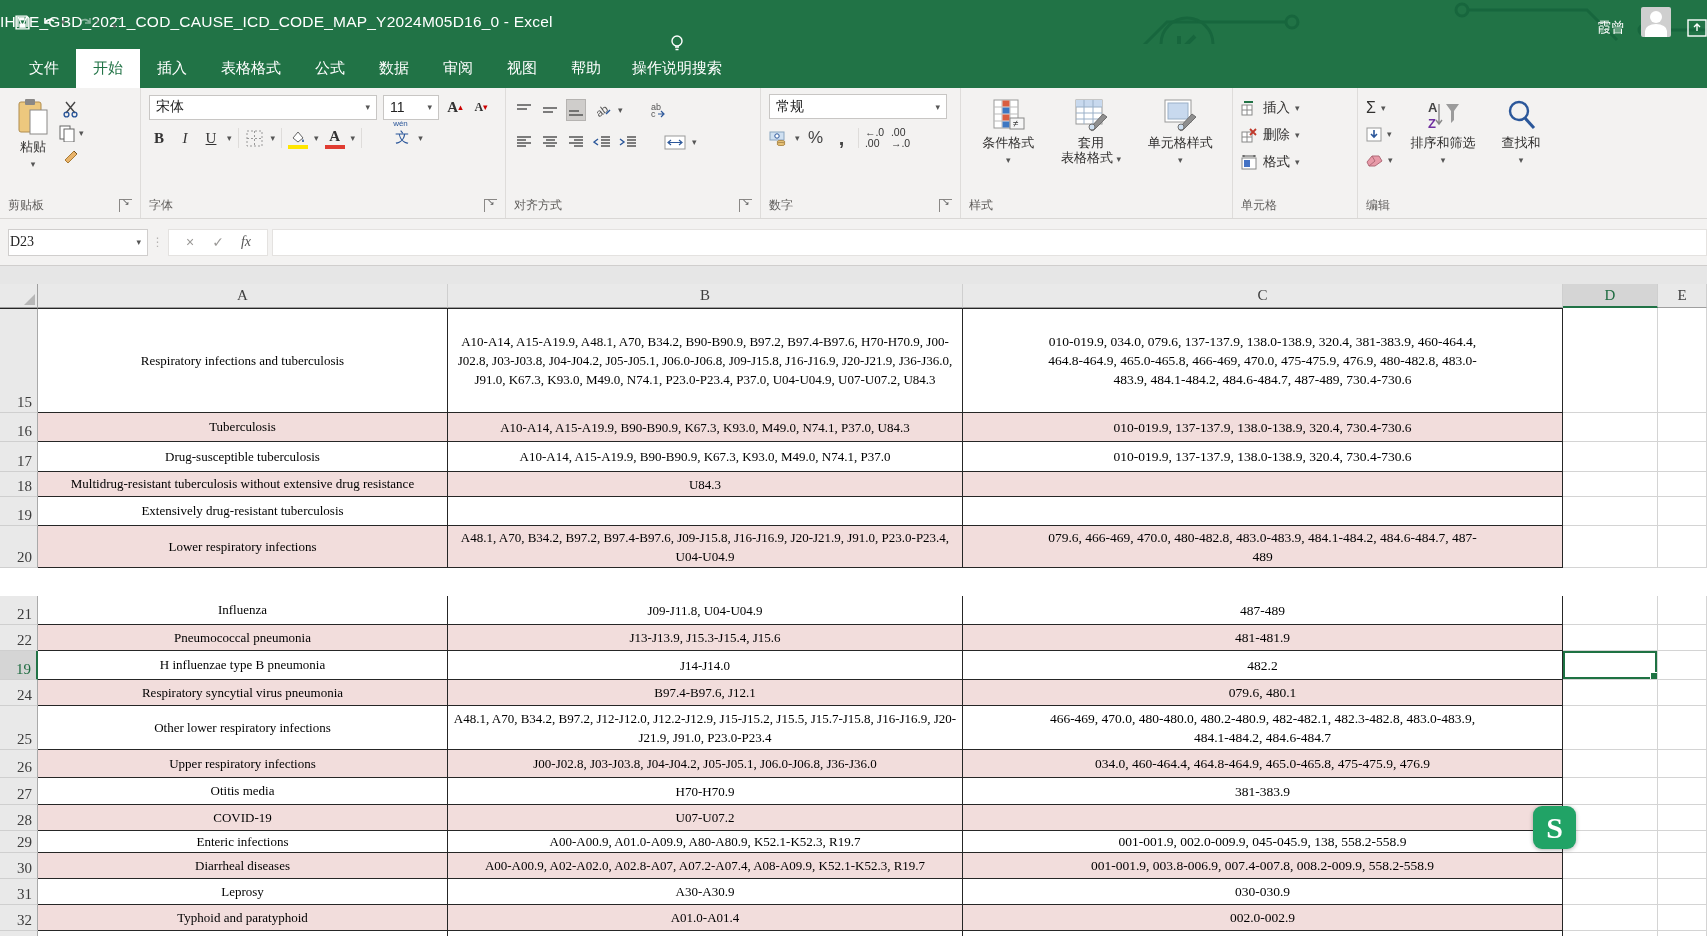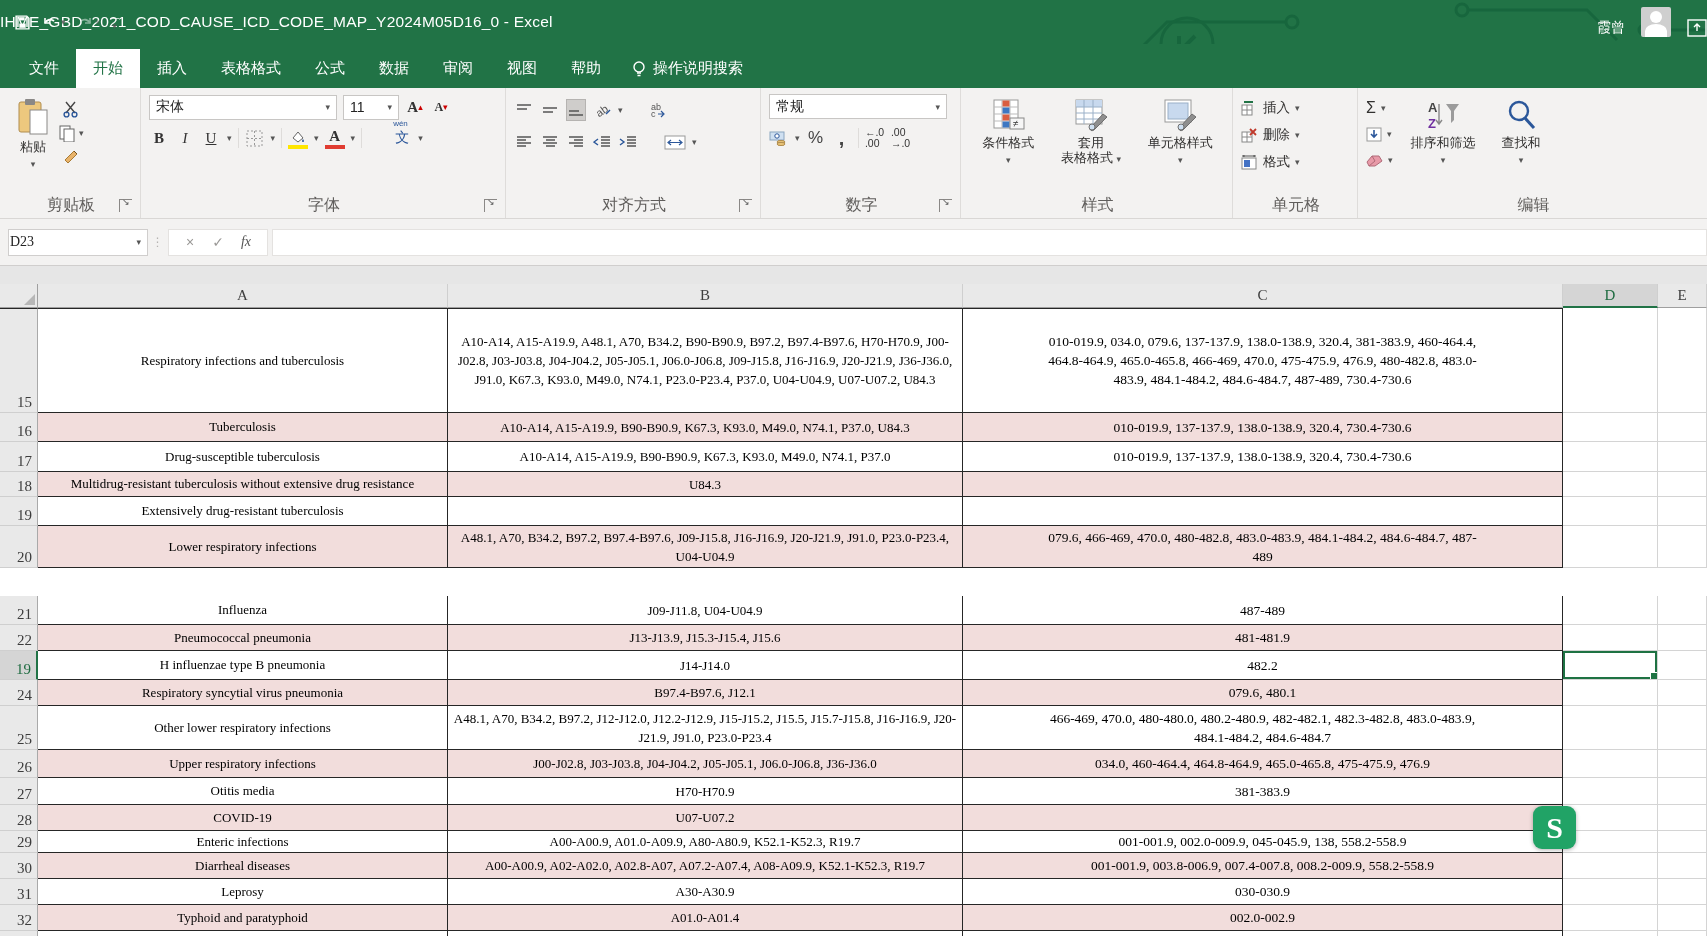--- a/index.html
+++ b/index.html
@@ -20,29 +20,29 @@
   .tb-right { margin-left:auto; display:flex; align-items:flex-end; gap:16px; padding-right:0; z-index:2; }
   .username { font-size:14px; }
   .avatar { width:30px; height:30px; background:#cfcfcf; border-radius:2px; position:relative; overflow:hidden; }
   .avatar:before { content:""; position:absolute; left:9px; top:4px; width:12px; height:12px; background:#fff; border-radius:50%; }
   .avatar:after { content:""; position:absolute; left:4px; top:17px; width:22px; height:14px; background:#fff; border-radius:50% 50% 0 0; }
 
   
   .tabrow { height:44px; background:#217346; display:flex; align-items:flex-end; padding-left:12px; position:relative; }
   .tab { color:#fff; font-size:15px; padding:10px 17px; cursor:default; }
   .tab.active { background:#fff; color:#217346; }
-  .tellme { display:flex; align-items:center; gap:7px; color:#fff; font-size:15px; padding:10px 14px; }
+  .tellme { display:flex; align-items:center; gap:7px; color:#fff; font-size:15px; padding:10px 14px;flex-direction:column; }
 
   
   .ribbon { height:131px; background:#f3f2f1; border-bottom:1px solid #d9d7d5; display:flex; position:relative; }
   .rgroup { position:relative; display:flex; flex-direction:column; padding:6px 6px 2px 8px; }
   .rgroup + .rgroup { border-left:1px solid #dedcda; }
   .rg-body { flex:1; display:flex; align-items:flex-start; }
-  .rg-label { height:22px; display:flex; align-items:center; justify-content:center; gap:4px;
-    font-size:16px; color:#605e5c; position:relative; }
+  .rg-label { height:22px; display:flex; align-items:center; gap:4px;
+    font-size:12px; color:#605e5c; position:relative; }
   .launcher { position:absolute; right:2px; bottom:4px; width:13px; height:13px;
     border-left:1px solid #8a8886; border-top:1px solid #8a8886; }
   .launcher:after { content:"↘"; position:absolute; left:2px; top:-3px; font-size:9px; color:#555; }
   .bigbtn { display:flex; flex-direction:column; align-items:center; justify-content:flex-start;
     padding:4px 8px; gap:3px; color:#323130; font-size:13px; line-height:15px; text-align:center; }
   .bigbtn .dd { font-size:9px; color:#555; }
   .smallrow { display:flex; align-items:center; gap:6px; height:26px; }
   .icbtn { display:inline-flex; align-items:center; justify-content:center; min-width:20px; height:22px; color:#333; }
   .dd { font-size:9px; color:#555; }
   .combo { background:#fff; border:1px solid #c8c6c4; height:25px; display:flex; align-items:center;
@@ -230,21 +230,21 @@
       </div>
       <div class="rg-label">
           <span>剪贴板</span>
         <span class="launcher"></span>
         </div>
     </div>
 
     <div class="rgroup" style="width:365px;">
       <div class="rg-body" style="flex-direction:column; gap:5px;">
         <div class="smallrow">
-          <div class="combo" style="width:188px;">
+          <div class="combo" style="width:228px;">
             <span>宋体</span>
               <span class="dd">▾</span>
           </div>
           <div class="combo" style="width:56px;">
             <span>11</span>
               <span class="dd">▾</span>
           </div>
           <span class="icbtn">
               <span class="fontletter">A</span>
               <span style="color:#c00;font-size:9px;vertical-align:top;">▴</span>

